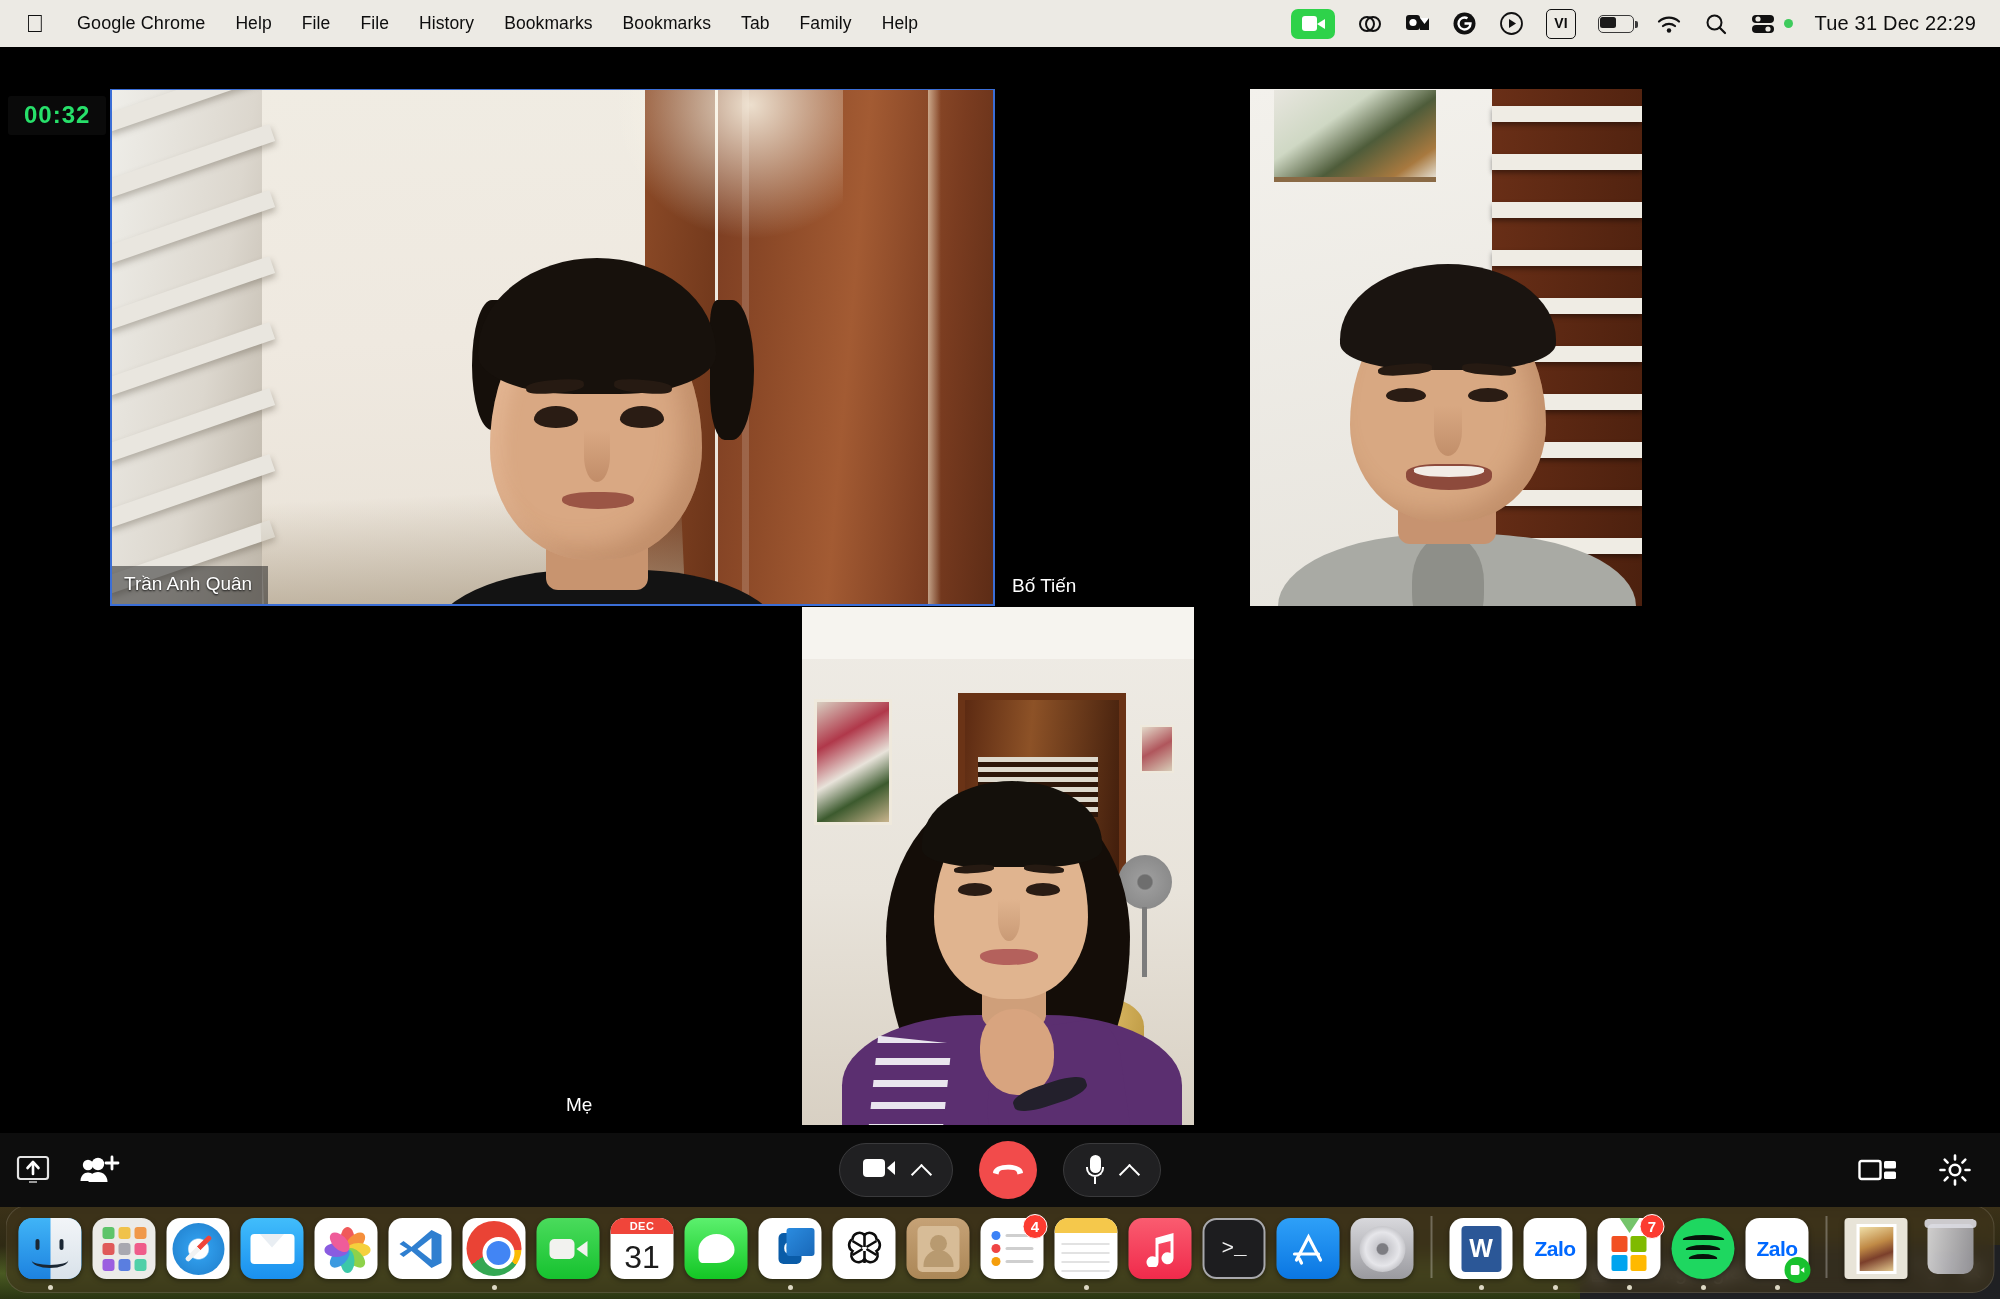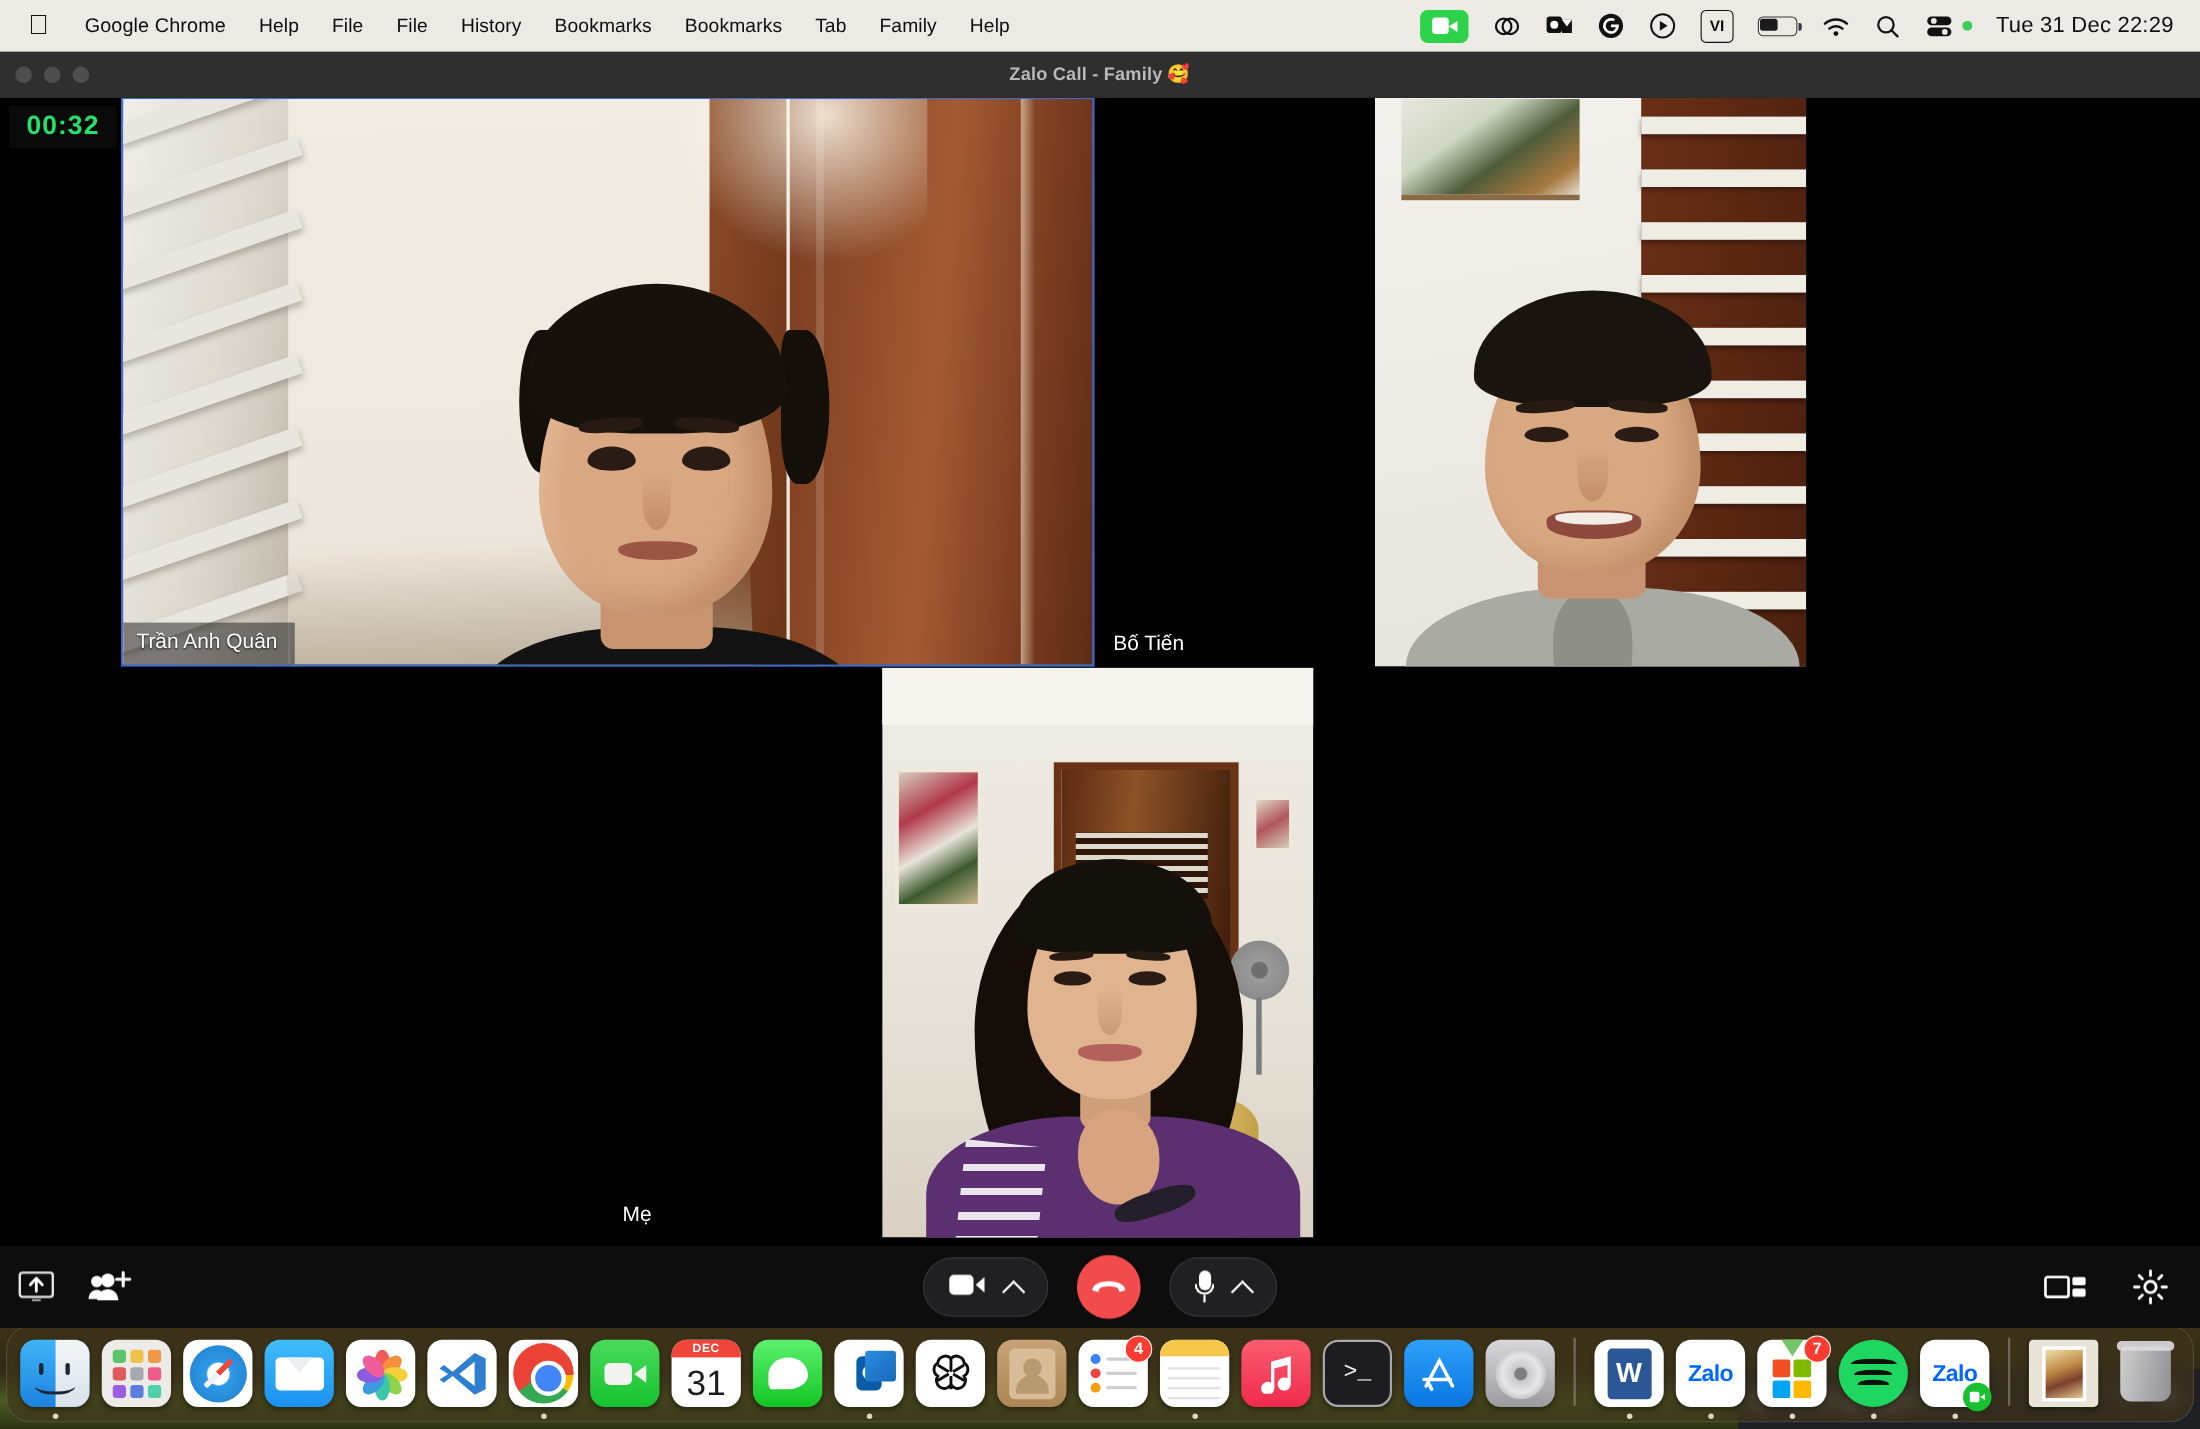--- a/index.html
+++ b/index.html
@@ -439,28 +439,20 @@
             <circle cx="8" cy="7" r="2.6" fill="#eceae4"></circle>
           <rect x="2" y="13" width="22" height="8" rx="4" fill="#111"></rect>
             <circle cx="18" cy="17" r="2.6" fill="#eceae4"></circle>
           </svg>
       </div>
       <div class="green-dot"></div>
       <div class="clock">Tue 31 Dec  22:29</div>
     </div>
   </div>
 
-  <div class="titlebar">
-    <div class="traffic">
-      <div class="tl"></div>
-      <div class="tl"></div>
-      <div class="tl"></div>
-    </div>
-    <div class="wtitle">Zalo Call - Family 🥰</div>
-  </div>
 
   <div class="stage">
 
     <div class="timer">00:32</div>
 
     <div class="tile speaking" id="t1">
       <div class="vid">
         <div class="scene"></div>
         <div class="wall-l"></div>
         <div class="stair">

